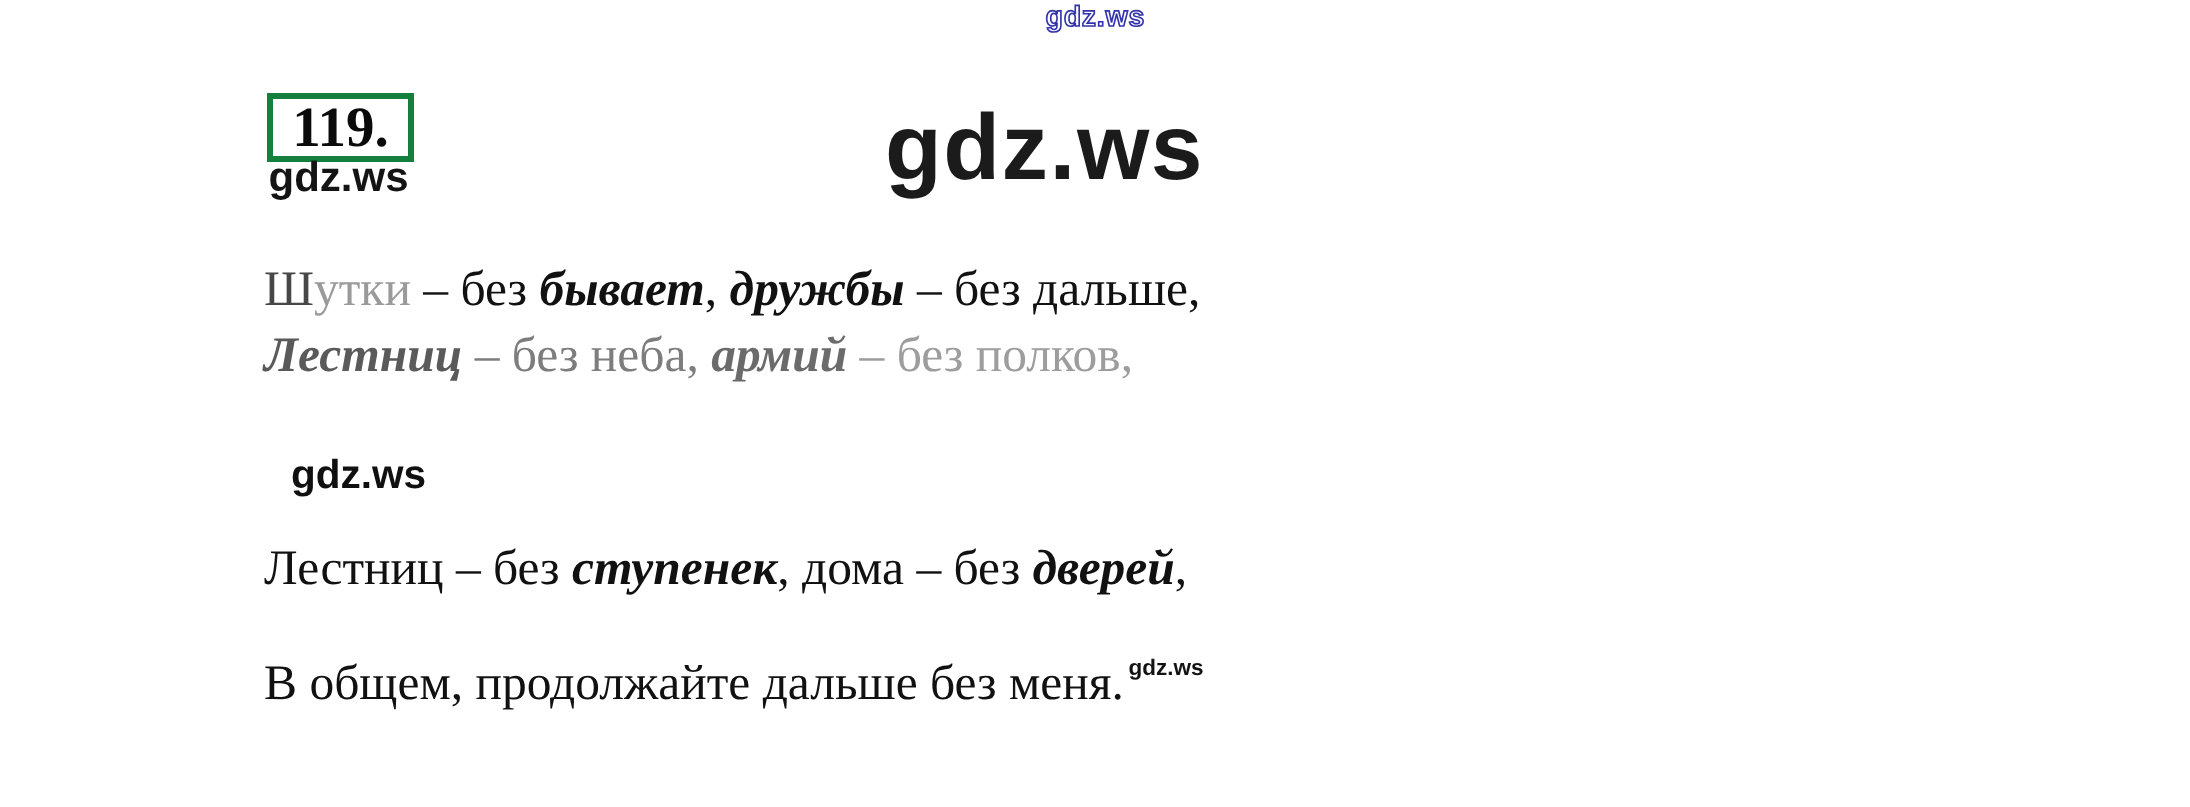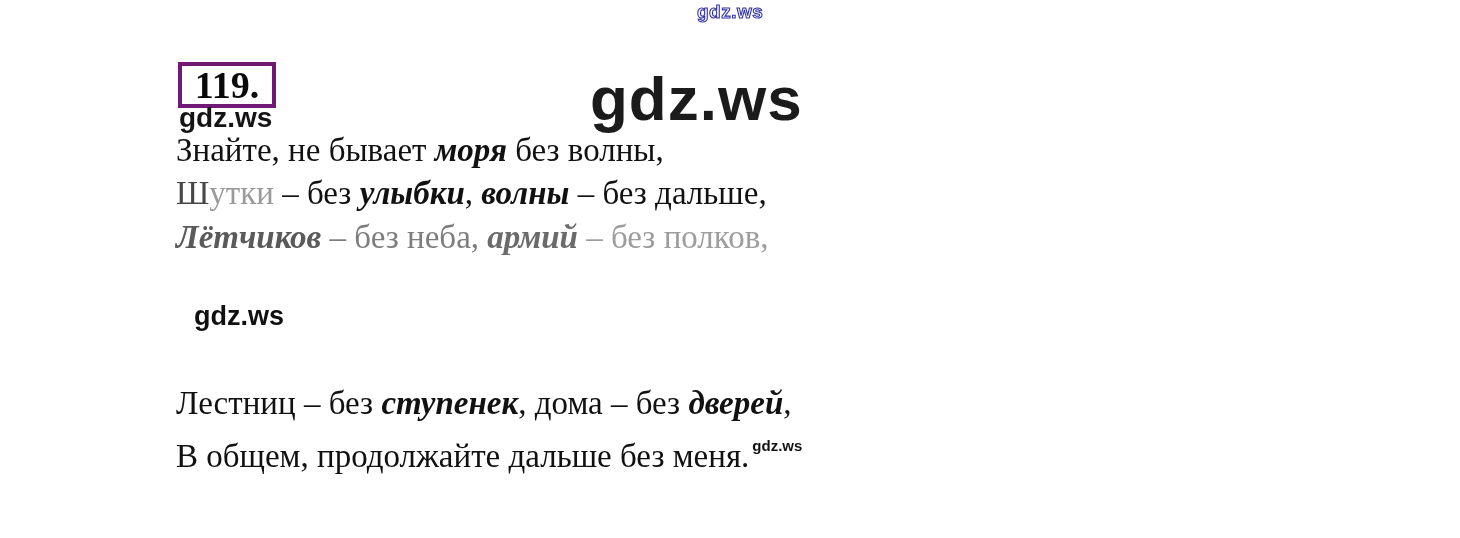--- a/index.html
+++ b/index.html
@@ -18,21 +18,21 @@
     font-size: 19px; font-weight: 700;
     color: #fdfdff;
     -webkit-text-stroke: 1.1px #3333aa;
     letter-spacing: 0.5px;
   }
 
   
   .ex-box {
     position: absolute; left: 178px; top: 62px;
     width: 98px; height: 46px;
-    border: 4px solid #701a75;
+    border: 4px solid #15803d;
     display: flex; align-items: center; justify-content: center;
     font-family: "Liberation Serif", serif;
     font-weight: 700; font-size: 38px; color: #0a0a0a;
     background: #fff;
   }
 
   
   .wm-under-box {
     position: absolute; left: 179px; top: 102px;
     font-family: "Liberation Sans", sans-serif;
@@ -59,21 +59,21 @@
   .poem-line {
     position: absolute; left: 176px;
     font-family: "Liberation Serif", serif;
     font-size: 33px; line-height: 40px;
     color: #111111;
     white-space: nowrap;
   }
   .poem-line .bi { font-weight: 700; font-style: italic; }
 
   .l1 { top: 130px; } .l2 { top: 173px; } .l3 { top: 217px; }
-  .l4 { top: 261px; } .l5 { top: 326px; } .l6 { top: 383px; }
+  .l4 { top: 261px; } .l5 { top: 326px; } .l6 { top: 359px; }
   .l7 { top: 413px; } .l8 { top: 436px; }
 
   
   .wm-inline {
     font-family: "Liberation Sans", sans-serif;
     font-size: 15px; font-weight: 600; color: #131313;
     position: relative; top: -16px; left: 3px;
     letter-spacing: 0px;
   }
 </style>
@@ -85,30 +85,27 @@
   <div class="wm-top">gdz.ws</div>
 
   <div class="ex-box">
     <span>119.</span>
   </div>
 
   <div class="wm-under-box">gdz.ws</div>
 
   <div class="title-big">gdz.ws</div>
 
-  <div class="poem-line l1">
-    <span>Знайте, не бывает </span><span class="bi">моря</span><span> без волны,</span>
-  </div>
 
   <div class="poem-line l2">
-    <span style="color: rgb(71, 71, 71);">Ш</span><span style="color: rgb(154, 154, 154);">утки</span><span> – без </span><span class="bi">улыбки</span><span>, </span><span class="bi">волны</span><span> – без дальше,</span>
+    <span style="color: rgb(71, 71, 71);">Ш</span><span style="color: rgb(154, 154, 154);">утки</span><span> – без </span><span class="bi">бывает</span><span>, </span><span class="bi">дружбы</span><span> – без дальше,</span>
   </div>
 
   <div class="poem-line l3">
-    <span class="bi" style="color: rgb(90, 90, 90);">Лётчиков</span><span style="color: rgb(125, 125, 125);"> – без неба, </span><span class="bi" style="color: rgb(107, 107, 107);">армий</span><span style="color: rgb(157, 157, 157);"> – без полков,</span>
+    <span class="bi" style="color: rgb(90, 90, 90);">Лестниц</span><span style="color: rgb(125, 125, 125);"> – без неба, </span><span class="bi" style="color: rgb(107, 107, 107);">армий</span><span style="color: rgb(157, 157, 157);"> – без полков,</span>
   </div>
 
 
   <div class="wm-mid">gdz.ws</div>
 
 
   <div class="poem-line l6">
     <span>Лестниц – без </span><span class="bi">ступенек</span><span>, дома – без </span><span class="bi">дверей</span><span>,</span>
   </div>
 

